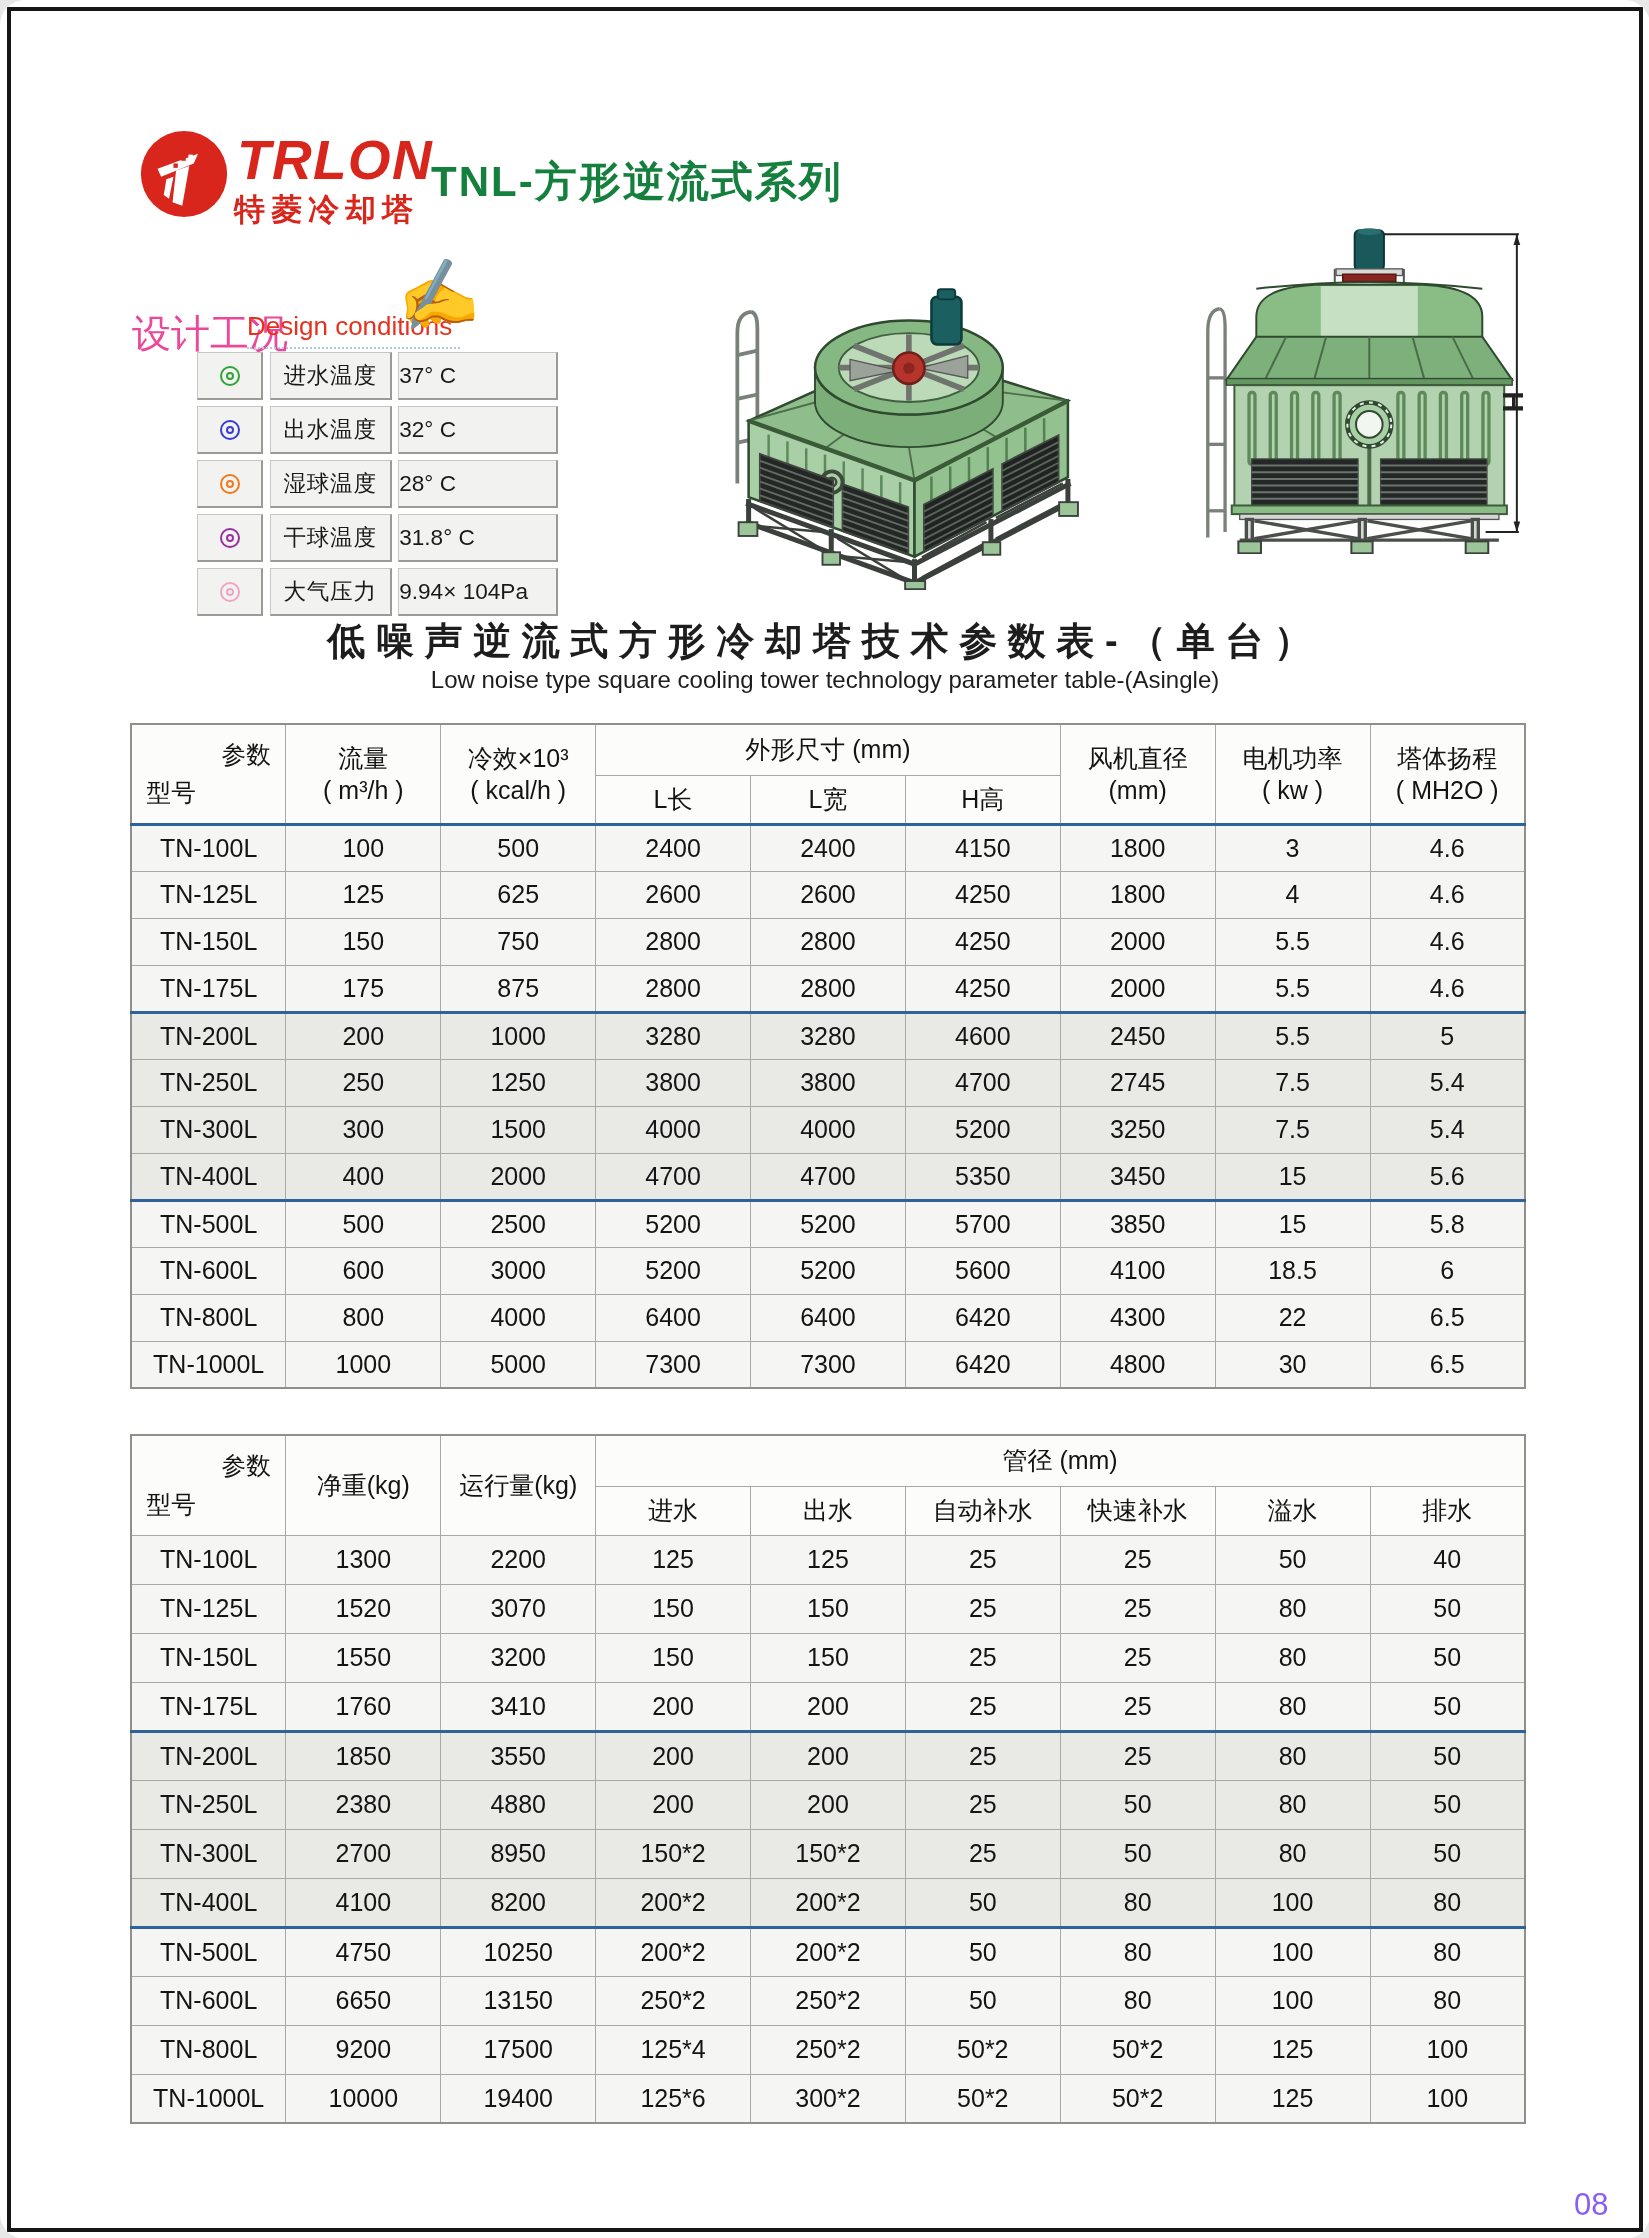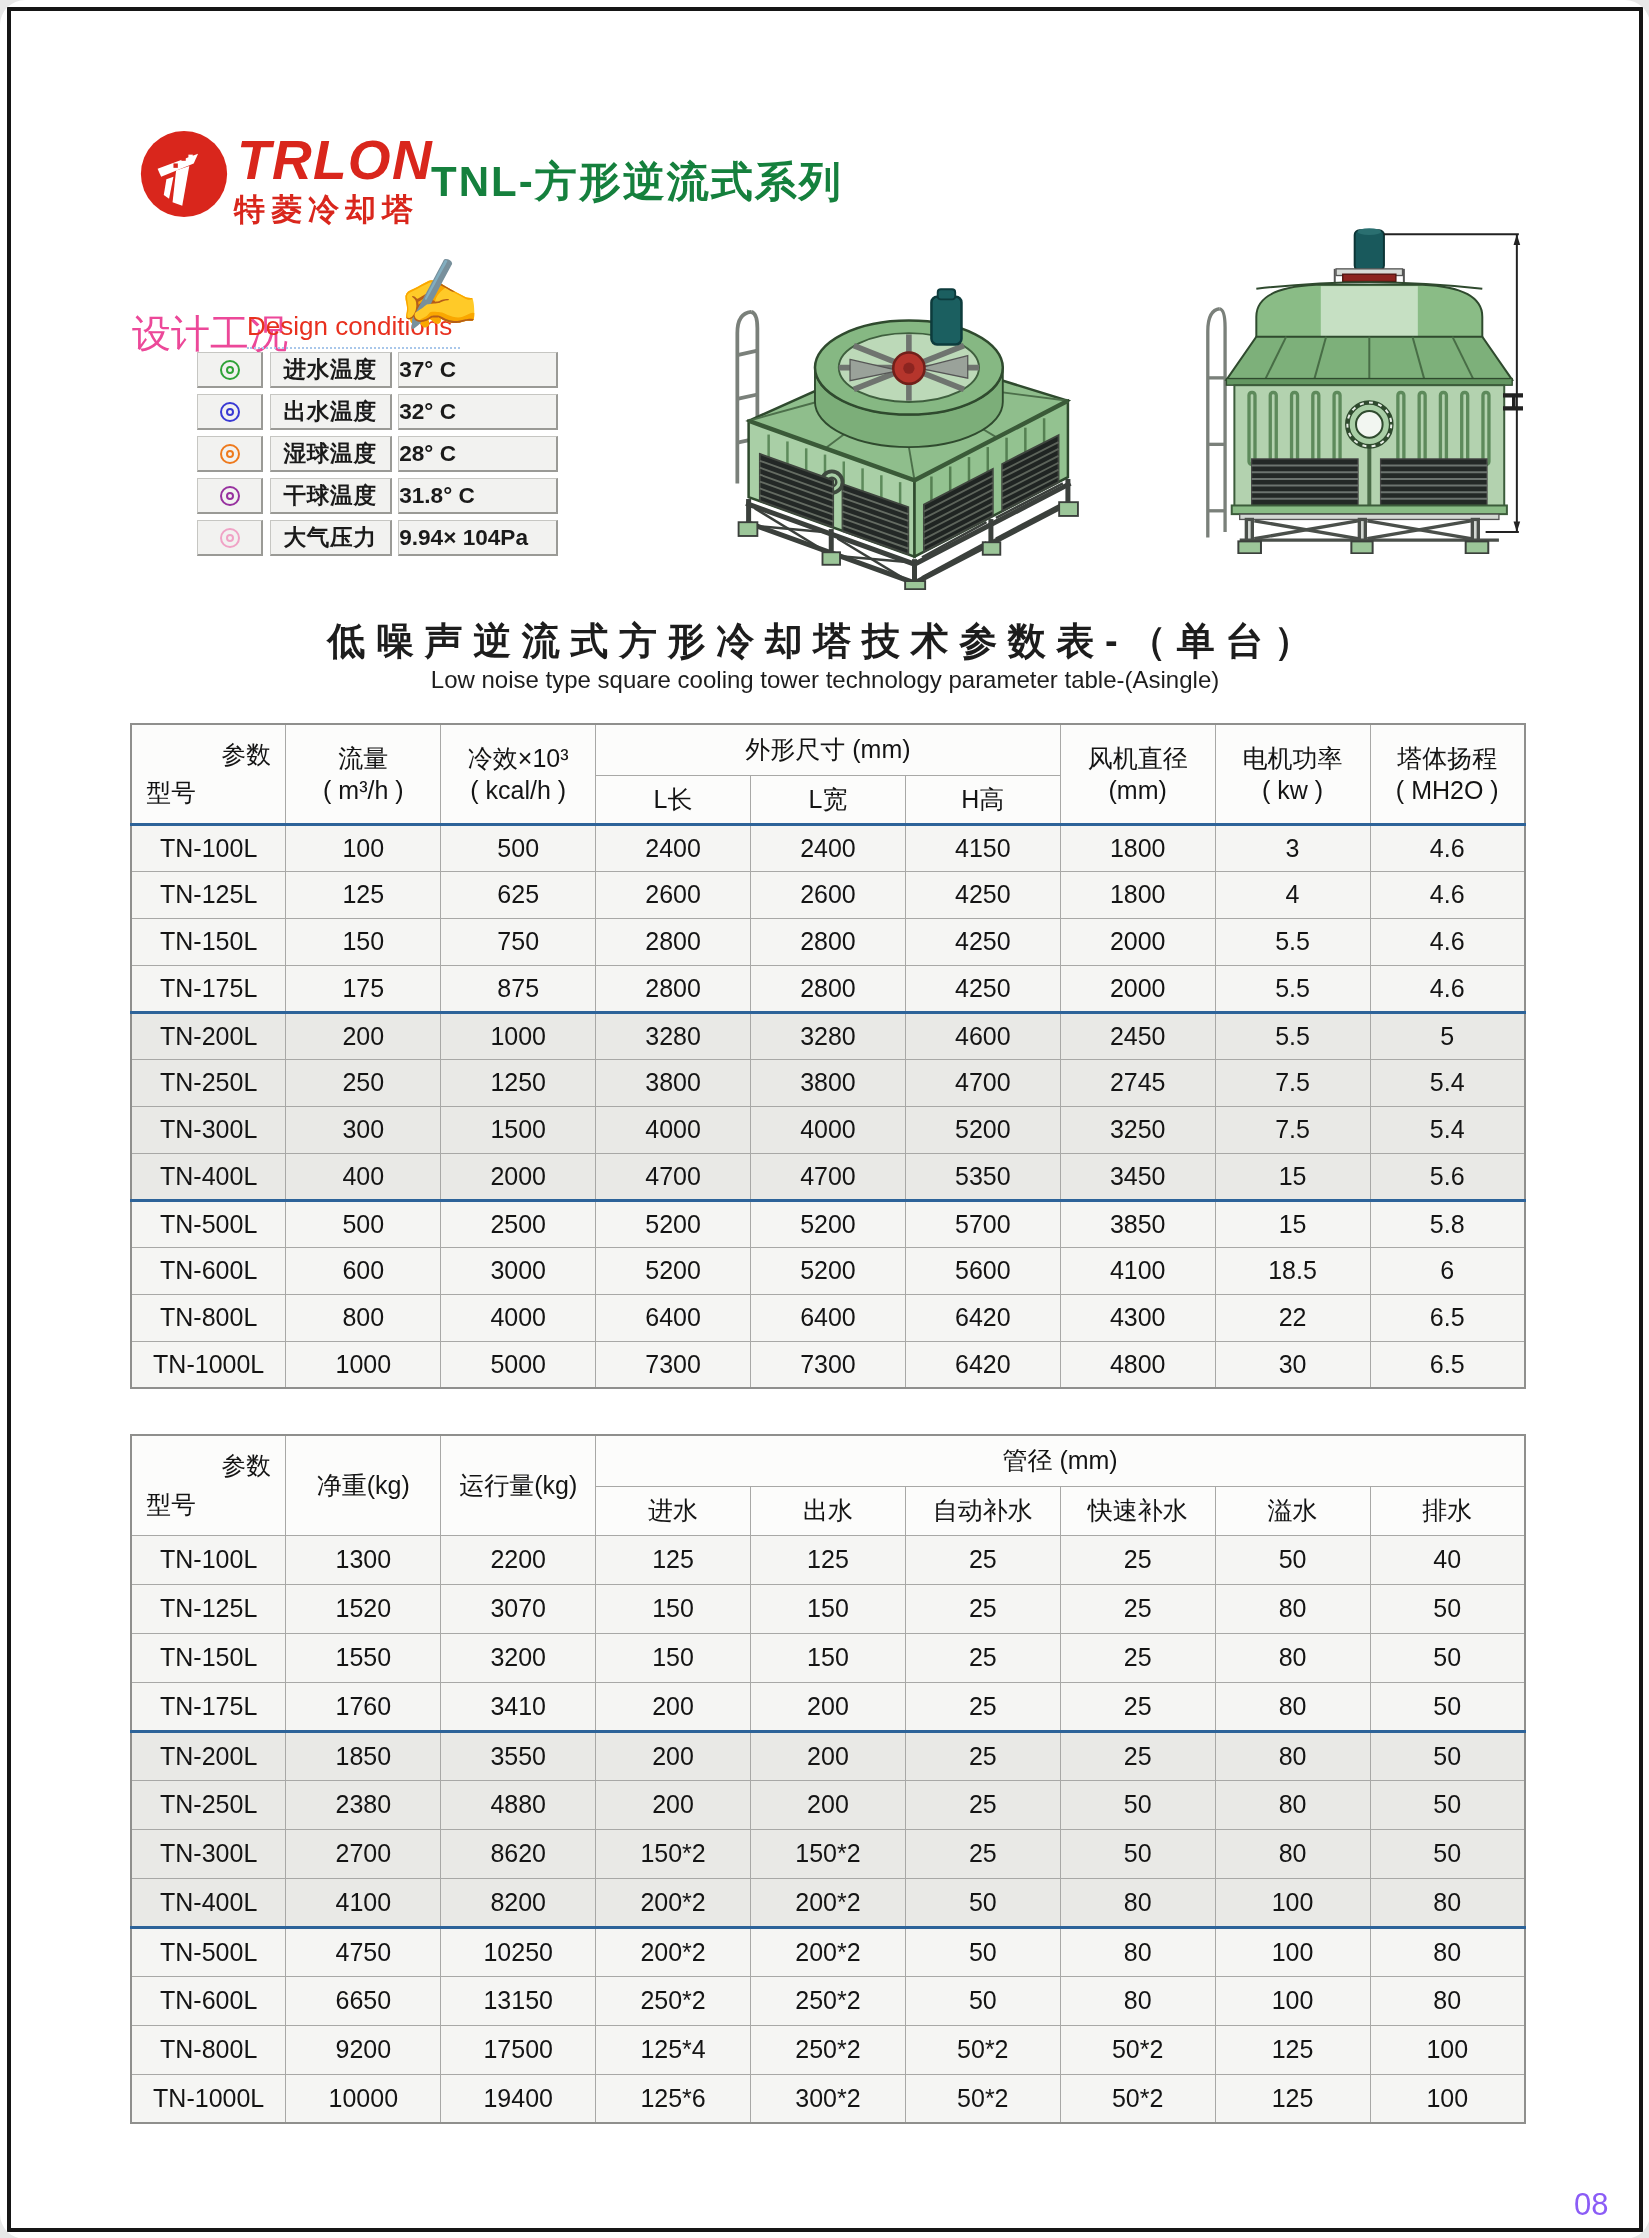--- a/index.html
+++ b/index.html
@@ -14,21 +14,21 @@
   .brand-sub { position:absolute; left:234px; top:189px; font-size:31px; font-weight:bold; color:#d9261c; letter-spacing:6px; }
   .series-title { position:absolute; left:431px; top:154px; font-size:42px; font-weight:bold; color:#15803d; letter-spacing:2px; }
 
   
   .design-title-cn { position:absolute; left:132px; top:307px; font-size:39px; color:#ec4899; }
   .design-title-en { position:absolute; left:247px; top:311px; font-size:26px; color:#e8301e; border-bottom:2px dotted #a9c7ea; padding-bottom:5.3px; padding-right:8px; }
   .pen-icon { position:absolute; left:397px; top:257px; font-size:66px; color:#2b2b2b; transform:rotate(-8deg); }
 
   .design-list { position:absolute; left:197px; top:352px; }
   .design-row { display:flex; gap:6.6px; margin-bottom:6px; }
-  .d-box { background:#f2f2f0; border:1.3px solid #c6c6c2; border-right:2px solid #9a9a96; border-bottom:2px solid #9a9a96; height:36px; display:flex; align-items:center; justify-content:center;font-weight:bold; }
+  .d-box { background:#f2f2f0; border:1.3px solid #c6c6c2; border-right:2px solid #9a9a96; border-bottom:2px solid #9a9a96; height:48px; display:flex; align-items:center; justify-content:center; }
   .d-bullet { width:66px; }
   .d-label { width:122px; font-size:22.6px; color:#1a1a1a; letter-spacing:0.7px; }
   .d-value { width:160px; justify-content:flex-start; padding-left:0; font-size:22.6px; color:#1a1a1a; }
   .ring-outer { width:20px; height:20px; border:2.7px solid #888; border-radius:50%; display:flex; align-items:center; justify-content:center; }
   .ring-inner { width:8px; height:8px; border:2.7px solid #888; border-radius:50%; }
 
   
   .section-title { position:absolute; left:0; right:0; top:616px; text-align:center; font-size:38px; font-weight:bold; color:#1d1d1d; letter-spacing:10.6px; }
   .section-subtitle { position:absolute; left:0; right:0; top:666px; text-align:center; font-size:24px; color:#1d1d1d; }
 
@@ -644,21 +644,21 @@
           <td>200</td>
           <td>200</td>
           <td>25</td>
           <td>50</td>
           <td>80</td>
           <td>50</td>
         </tr>
         <tr class="stripe-dark">
           <td>TN-300L</td>
           <td>2700</td>
-          <td>8620</td>
+          <td>8950</td>
           <td>150*2</td>
           <td>150*2</td>
           <td>25</td>
           <td>50</td>
           <td>80</td>
           <td>50</td>
         </tr>
         <tr class="stripe-dark group-end">
           <td>TN-400L</td>
           <td>4100</td>

